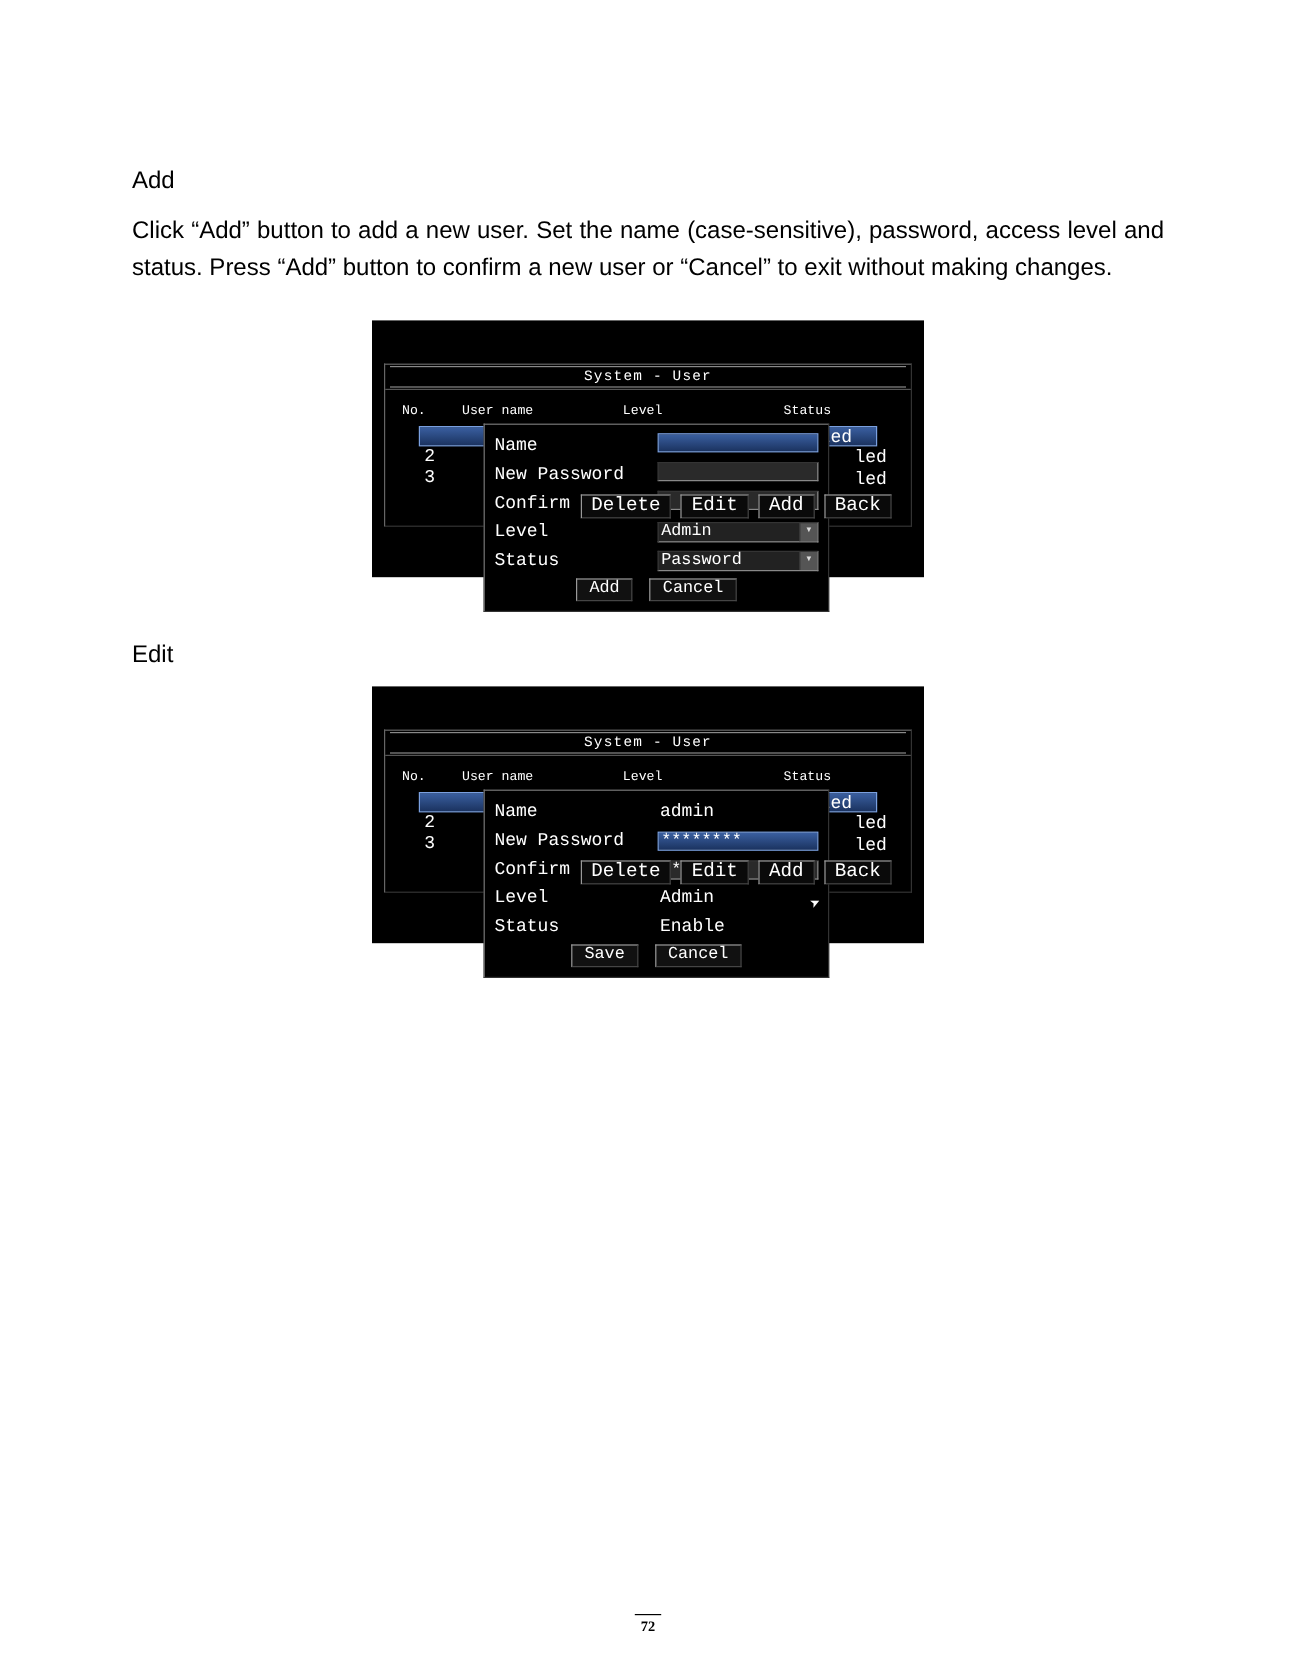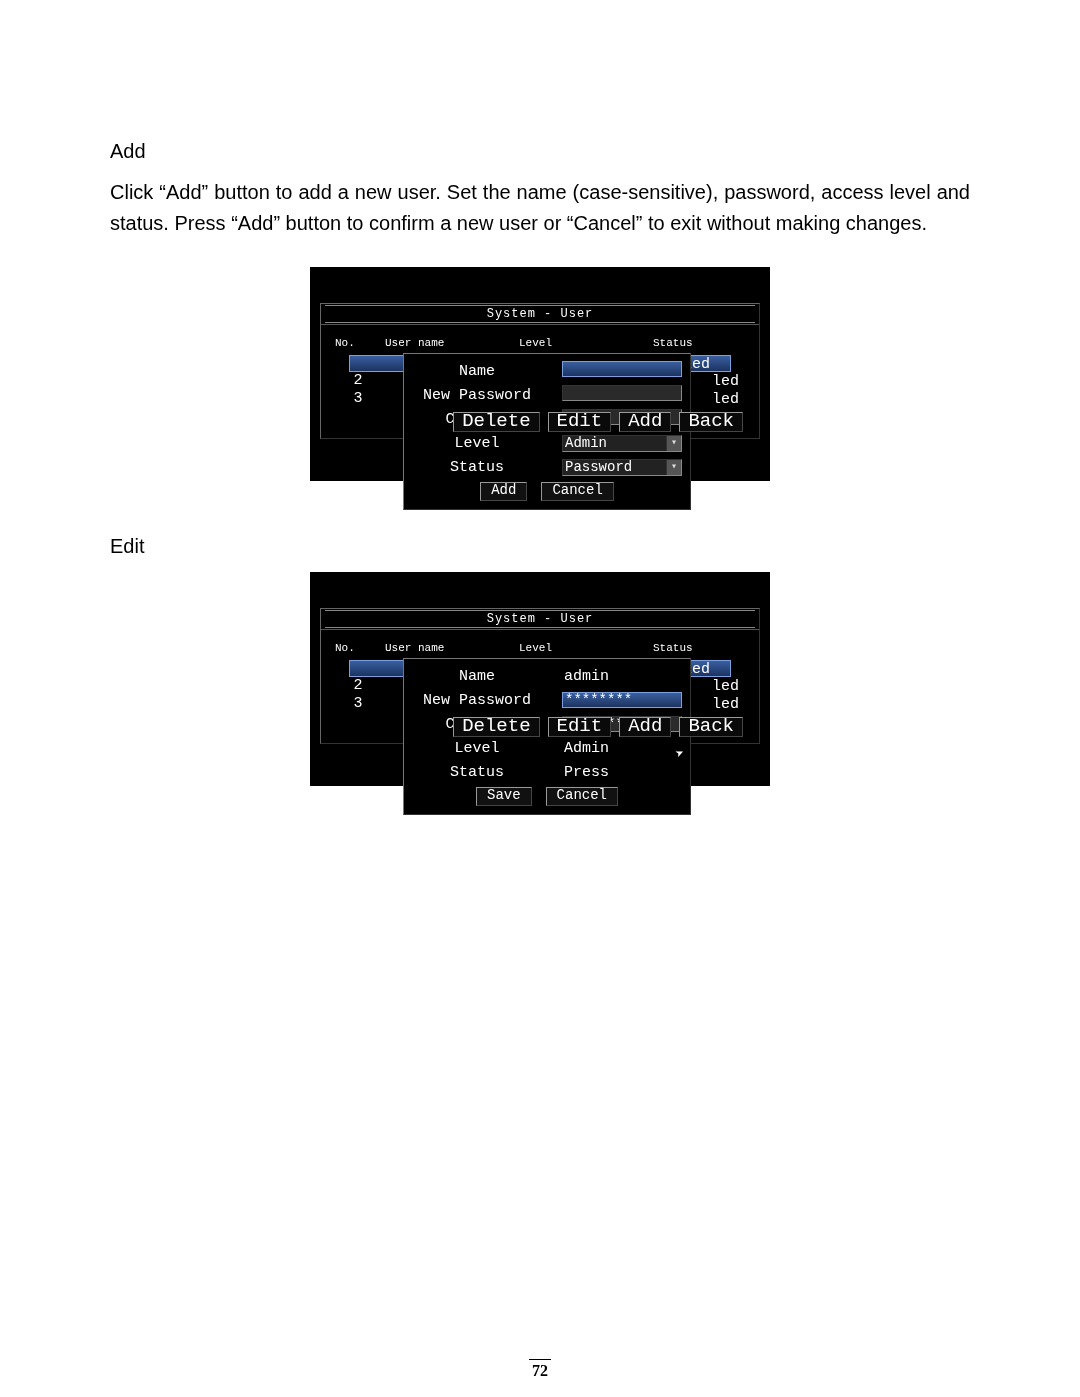--- a/index.html
+++ b/index.html
@@ -31,25 +31,25 @@
     margin: 0 0 8px 0;
   }
   .figure-caption {
     text-align: center;
     font-size: 14.5px;
     margin: 8px 0 30px 0;
   }
   .page-num {
     position: absolute;
     left: 0; right: 0;
-    bottom: 20px;
+    bottom: 37px;
     text-align: center;
     font-family: "Times New Roman", serif;
     font-weight: bold;
-    font-size: 16px;
+    font-size: 12px;
   }
   .page-num::before {
     content: "";
     display: block;
     width: 22px;
     margin: 0 auto 2px auto;
     border-top: 1.5px solid #000;
   }
 
   
@@ -134,22 +134,22 @@
     font-size: 15px;
   }
   .popup .frow {
     display:flex;
     align-items:center;
     height:22px;
     margin-bottom:2px;
   }
   .popup .flabel {
     width: 130px;
-    text-align: center;
-    padding-right: 20px;
+    text-align: left;
+    padding-right: 6px;
     white-space: nowrap;
   }
   .popup .fval {
     flex:1;
   }
   .txt-input {
     display:inline-block;
     width: 100%;
     height:16px;
     border:1px inset #888;
@@ -211,21 +211,21 @@
     right:16px;
     bottom:6px;
     display:flex;
     gap:8px;
   }
   .bbtn {
     display:inline-block;
     padding: 0 8px;
     height:18px;
     line-height:16px;
-    font-size:19px;
+    font-size:16px;
     border:1px outset #999;
     background:#0a0a0a;
     color:#fff;
     font-family:"Courier New",monospace;
     cursor:pointer;
   }
 
   .status-overflow {
     position:absolute;
     right:20px;
@@ -361,21 +361,21 @@
           <div class="frow">
             <div class="flabel">Confirm</div>
             <div class="fval"><span class="txt-input">********</span></div>
           </div>
           <div class="frow">
             <div class="flabel">Level</div>
             <div class="fval"><span class="plain-val">Admin</span></div>
           </div>
           <div class="frow">
             <div class="flabel">Status</div>
-            <div class="fval"><span class="plain-val">Press</span></div>
+            <div class="fval"><span class="plain-val">Enable</span></div>
           </div>
           <div class="popup-buttons">
             <span class="pbtn">Save</span>
             <span class="pbtn">Cancel</span>
           </div>
           <span class="cursor-ptr" style="right:6px; top:86px;">➤</span>
         </div>
 
         <div class="bottom-buttons">
           <span class="bbtn">Delete</span>

